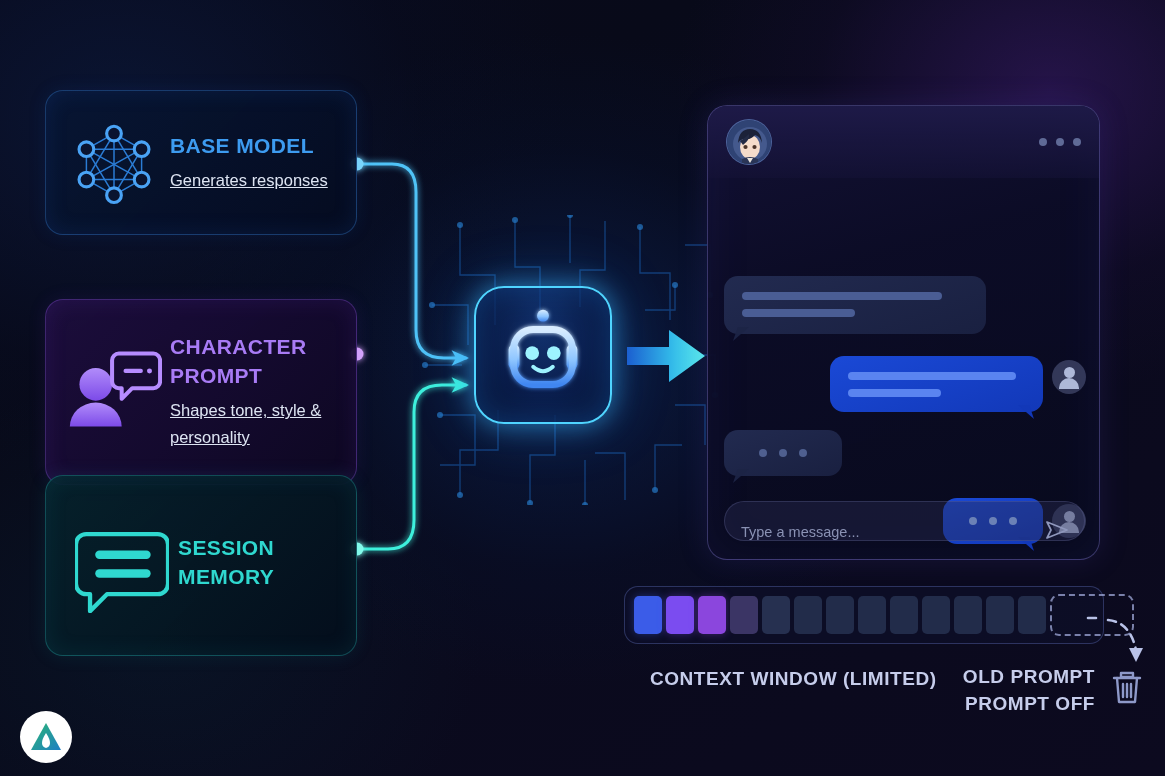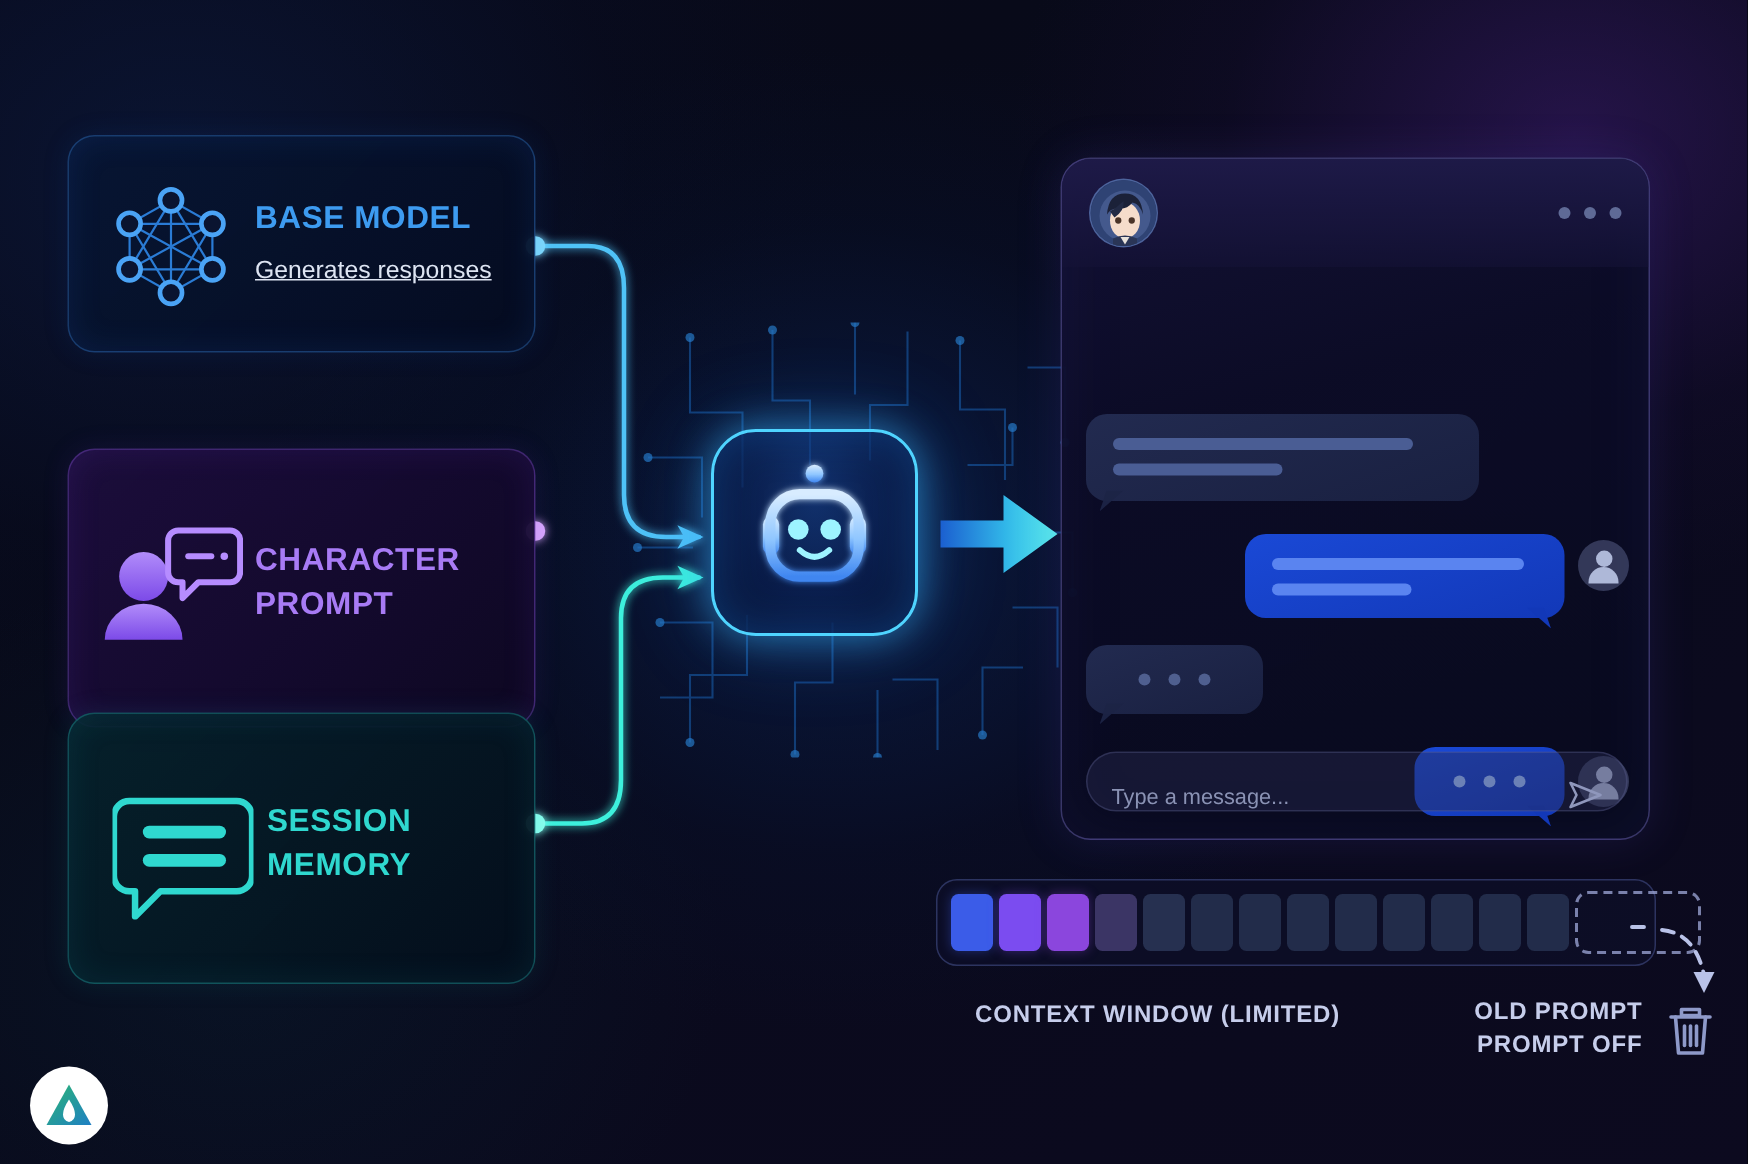--- a/index.html
+++ b/index.html
@@ -210,21 +210,21 @@
   .ctx-cell { width: 28px; height: 38px; border-radius: 5px; flex: 0 0 28px; }
   .ctx-empty {
     width: 84px; flex: 0 0 84px; height: 42px; border-radius: 9px;
     border: 2px dashed rgba(170,180,230,0.70);
     background: transparent;
     margin-left: auto;
   }
 
   .ctx-label {
     position: absolute;
-    font-size: 16px; font-weight: bold; letter-spacing: 0.55px;
+    font-size: 19px; font-weight: bold; letter-spacing: 0.55px;
     color: #c6cdeb; line-height: 1.4;
   }
   #label-ctx { left: 650px; top: 666px; }
   #label-old { left: 940px; top: 664px; width: 155px; text-align: right; }
 
   #trash { position: absolute; left: 1110px; top: 668px; }
   #falloff-arrow { position: absolute; left: 1086px; top: 596px; width: 70px; height: 80px; }
 
   
   #logo {
@@ -366,20 +366,21 @@
           <path d="M55 10 h36 a7 7 0 0 1 7 7 v22 a7 7 0 0 1 -7 7 h-22 l-11 11 v-11 h-3 a7 7 0 0 1 -7 -7 v-22 a7 7 0 0 1 7 -7 z"></path>
         </g>
         <g stroke="#b68cff" stroke-width="4.2" stroke-linecap="round">
           <line x1="62" y1="28" x2="78" y2="28"></line>
         </g>
         <circle cx="87" cy="28" r="2.6" fill="#b68cff"></circle>
       </svg>
     </div>
     <div class="text-col">
       <div class="title">CHARACTER PROMPT</div>
+      <div class="desc">Shapes tone, style &amp; personality</div>
     </div>
   </div>
 
   <div class="card" id="card-mem">
     <div class="icon-col">
       <svg width="94" height="94" viewBox="0 0 100 100">
         <path d="M12 16 h76 a11 11 0 0 1 11 11 v42 a11 11 0 0 1 -11 11 h-54 l-18 18 v-18 h-4 a11 11 0 0 1 -11 -11 v-42 a11 11 0 0 1 11 -11 z" fill="none" stroke="#2fd8cf" stroke-width="4.6" stroke-linejoin="round"></path>
         <g stroke="#2fd8cf" stroke-width="9" stroke-linecap="round">
           <line x1="26" y1="38" x2="76" y2="38"></line>
           <line x1="26" y1="58" x2="76" y2="58"></line>

